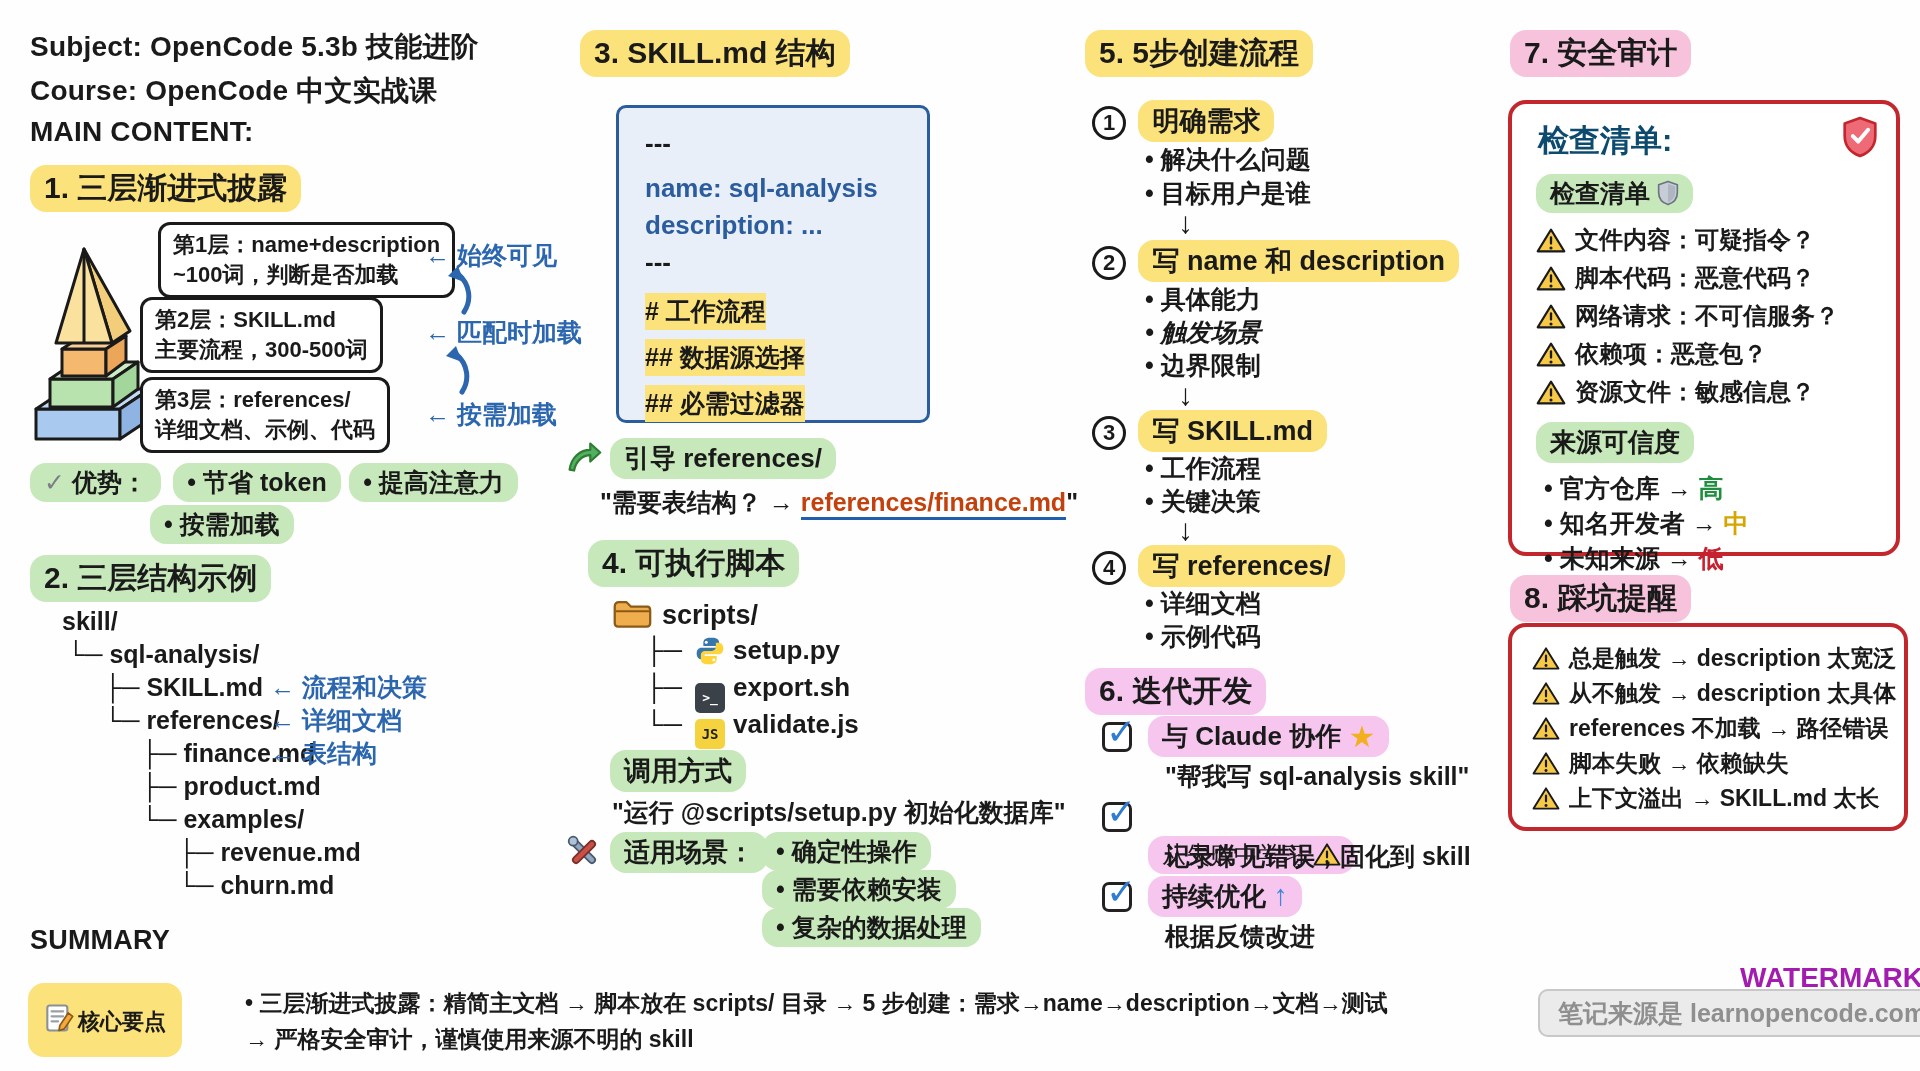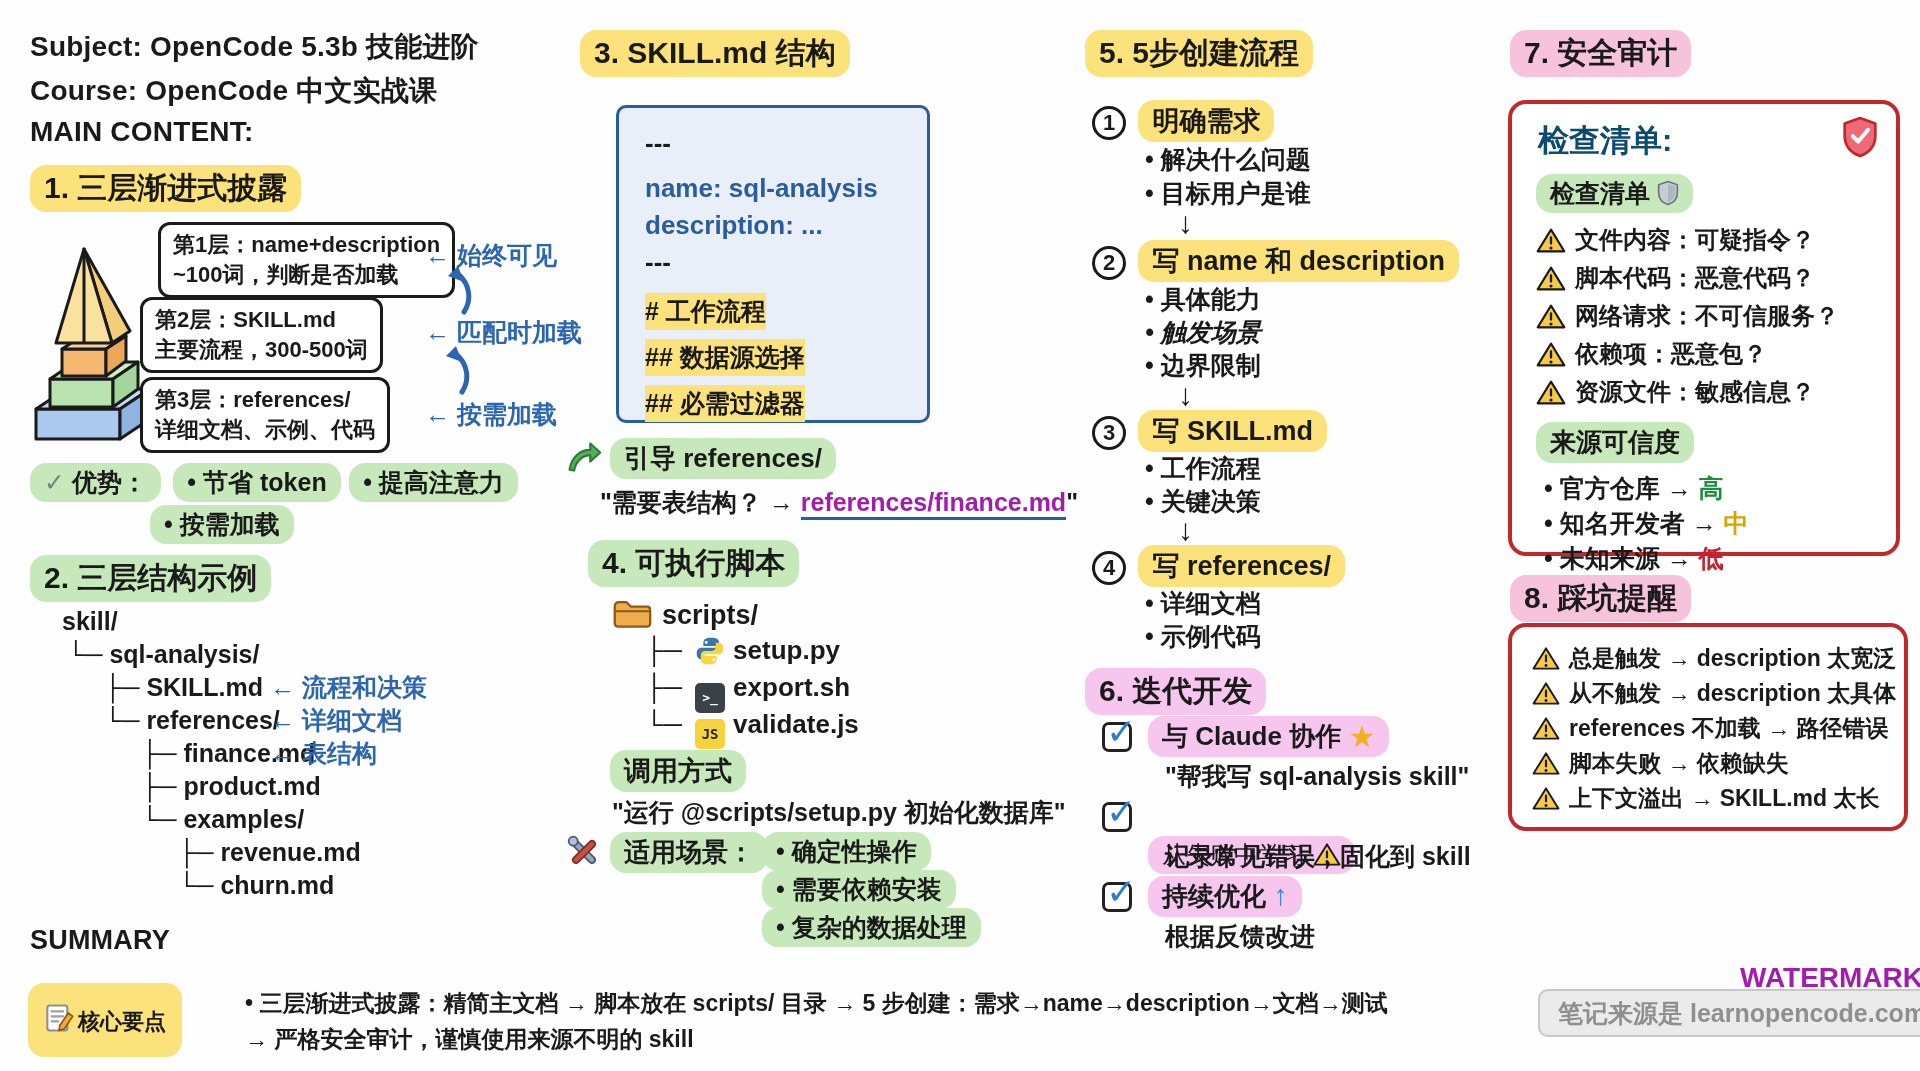--- a/index.html
+++ b/index.html
@@ -15,21 +15,21 @@
   .sec-title{font-size:30px;font-weight:800;}
   .hdr{font-size:28px;font-weight:800;letter-spacing:0.2px;}
   .note{color:#2B66AE;font-size:25px;font-weight:800;}
   .layerbox{position:absolute;border:3.5px solid #1a1a1a;border-radius:12px;background:#fff;padding:5px 12px;font-size:22px;font-weight:800;line-height:30px;white-space:nowrap;}
   .adv-pill{font-size:25px;font-weight:800;}
   .tree-row{position:absolute;font-size:25px;font-weight:800;white-space:nowrap;}
   .codebox{position:absolute;left:616px;top:105px;width:314px;height:318px;border:3.5px solid #2A5C9E;border-radius:10px;background:#E9EFF8;padding:20px 0 0 26px;box-sizing:border-box;}
   .codeline{font-size:26px;font-weight:800;margin-bottom:6px;}
   .codeblue{color:#2A5C9E;}
   .mdpill{display:inline-block;background:#FBE27A;border-radius:0;padding:2px 0;font-size:25px;font-weight:800;margin-top:9px;white-space:nowrap;}
-  .link{color:#a21caf;border-bottom:3px solid #1F5FAD;padding-bottom:1px;}
+  .link{color:#c2410c;border-bottom:3px solid #1F5FAD;padding-bottom:1px;}
   .ul-blue{border-bottom:3px solid #2B66AE;padding-bottom:15px;}
   .q{font-size:25px;font-weight:800;white-space:nowrap;}
   .circ{display:inline-flex;width:34px;height:34px;border:3px solid #1a1a1a;border-radius:50%;align-items:center;justify-content:center;font-size:22px;font-weight:800;background:#fff;box-sizing:border-box;}
   .sb{position:absolute;font-size:25px;font-weight:800;white-space:nowrap;}
   .sb::before{content:"• ";}
   .darr{position:absolute;font-size:30px;font-weight:800;}
   .cb{position:absolute;width:30px;height:30px;border:3.5px solid #222;border-radius:7px;background:#fff;box-sizing:border-box;}
   .cb span{position:absolute;left:1px;top:-14px;color:#2D7DD2;font-size:36px;font-weight:800;}
   .redbox{position:absolute;border:4px solid #C1272D;border-radius:18px;background:#fff;box-sizing:border-box;}
   .warnrow{position:absolute;display:flex;align-items:center;gap:9px;font-size:24px;font-weight:800;white-space:nowrap;}

